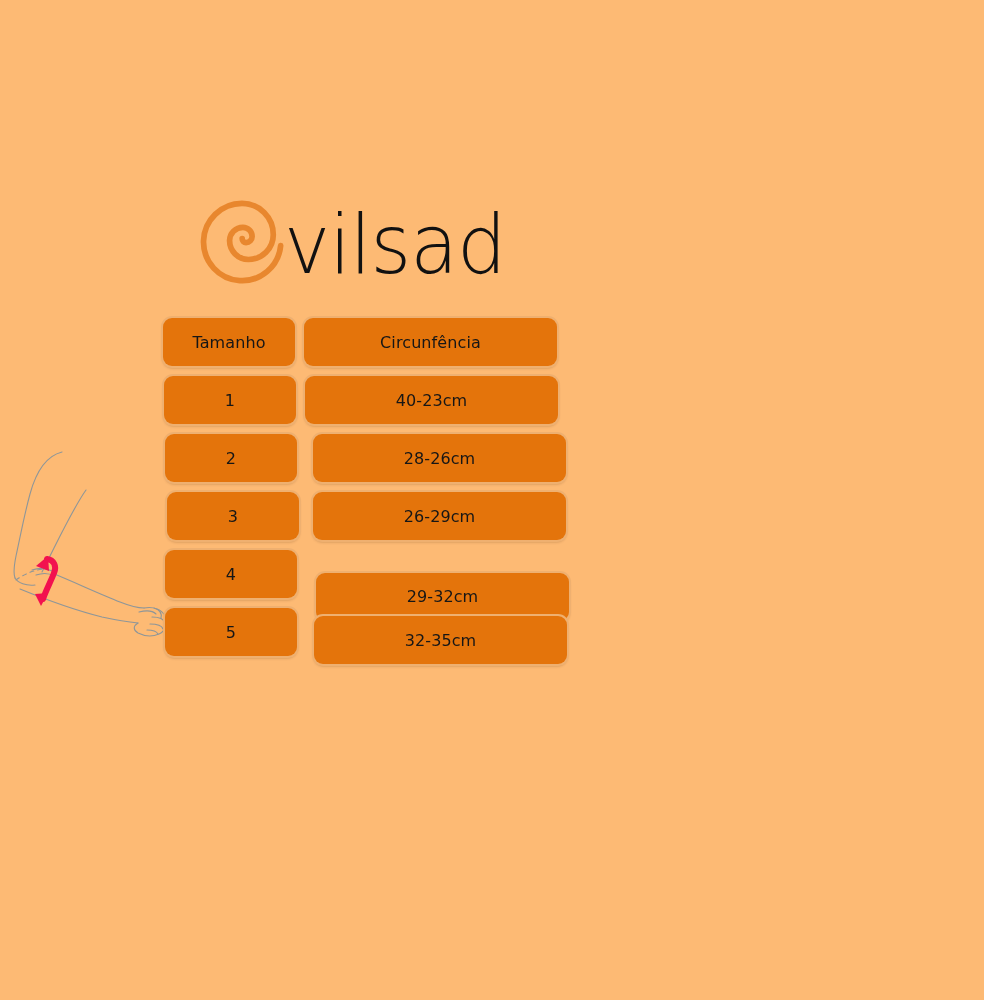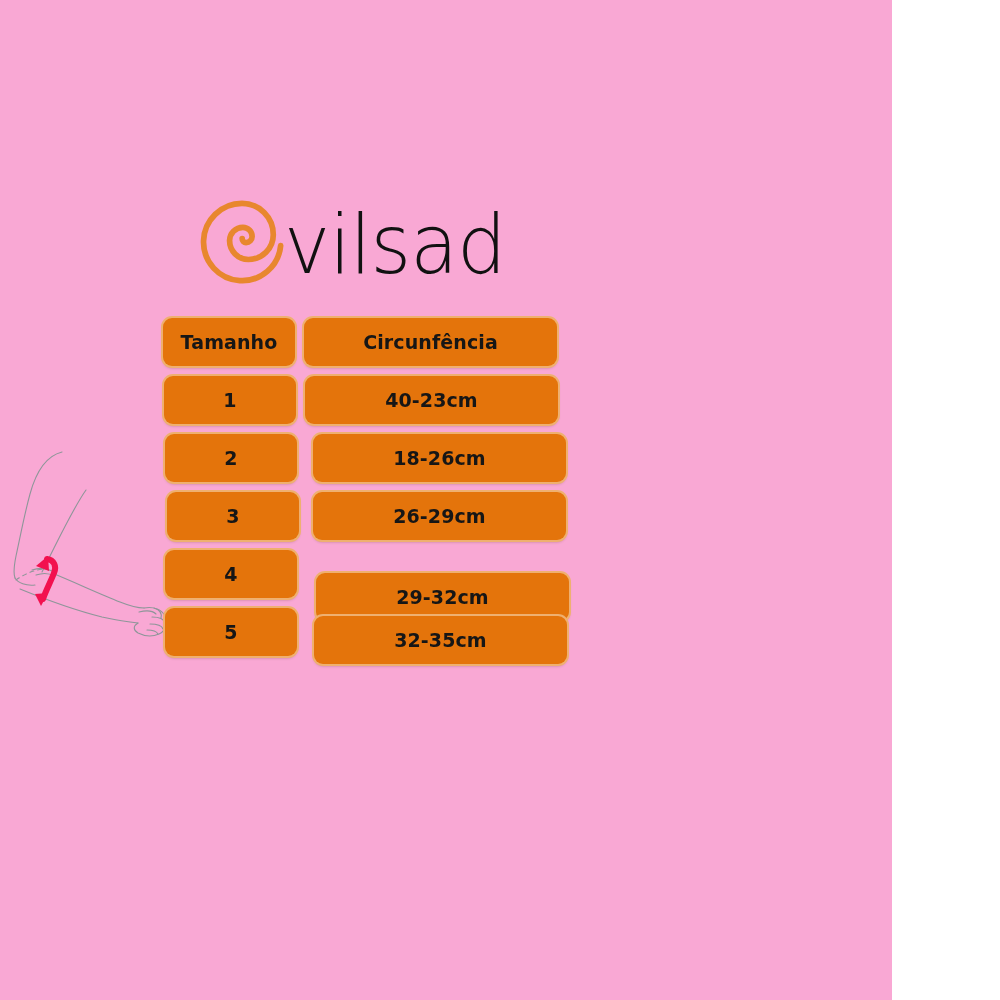--- a/index.html
+++ b/index.html
@@ -10,24 +10,23 @@
     width: 1000px;
     height: 1000px;
     background: #ffffff;
     font-family: "Liberation Sans", sans-serif;
     overflow: hidden;
     position: relative;
   }
 
   #canvas {
     position: relative;
-    width: 876px;
+    width: 984px;
     height: 1000px;
-    background: #f9a8d4;
-    padding-left: 16px;
+    background: #fdba74;
   }
 
   
   .logo-block {
     position: absolute;
     left: 196px;
     top: 192px;
     width: 300px;
     height: 100px;
     display: flex;
@@ -89,22 +88,22 @@
     width: 132px;
     flex: 0 0 132px;
   }
   .cell-circ {
     width: 253px;
     flex: 0 0 253px;
     margin-left: 9px;
   }
   .cell-text {
     font-family: "DejaVu Sans", sans-serif;
-    font-weight: bold;
-    font-size: 19px;
+    font-weight: normal;
+    font-size: 16px;
     color: #161616;
     letter-spacing: 0.1px;
     white-space: nowrap;
   }
   
   .row-0 { margin-left: 0px; }
   .row-1 { margin-left: 1px; }
   .row-2 { margin-left: 2px; }
   .row-3 { margin-left: 4px; }
   .row-4 { margin-left: 2px; }
@@ -188,21 +187,21 @@
       <div class="cell cell-circ">
         <span class="cell-text">40-23cm</span>
       </div>
     </div>
 
     <div class="table-row row-2">
       <div class="cell cell-size">
         <span class="cell-text">2</span>
       </div>
       <div class="cell cell-circ">
-        <span class="cell-text">18-26cm</span>
+        <span class="cell-text">28-26cm</span>
       </div>
     </div>
 
     <div class="table-row row-3">
       <div class="cell cell-size">
         <span class="cell-text">3</span>
       </div>
       <div class="cell cell-circ">
         <span class="cell-text">26-29cm</span>
       </div>

